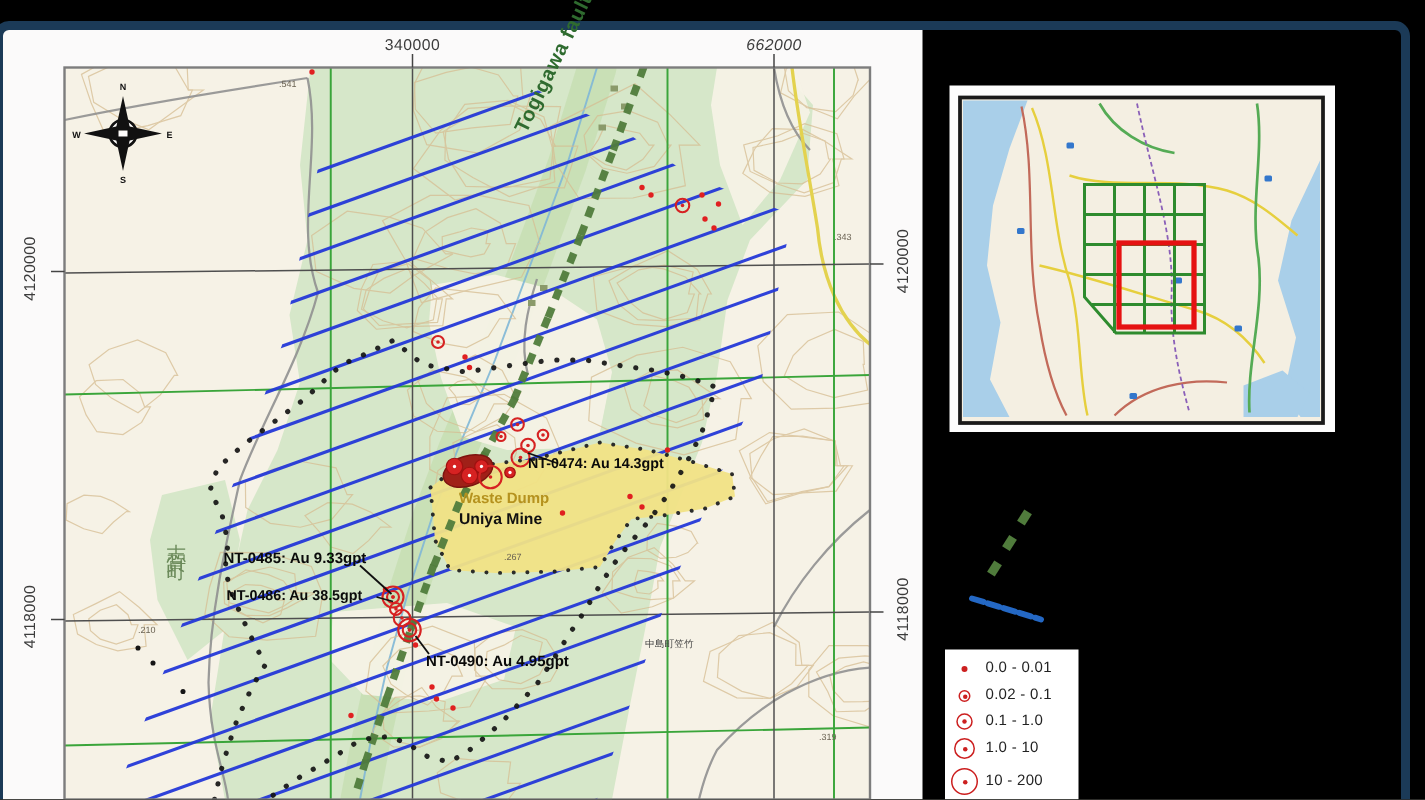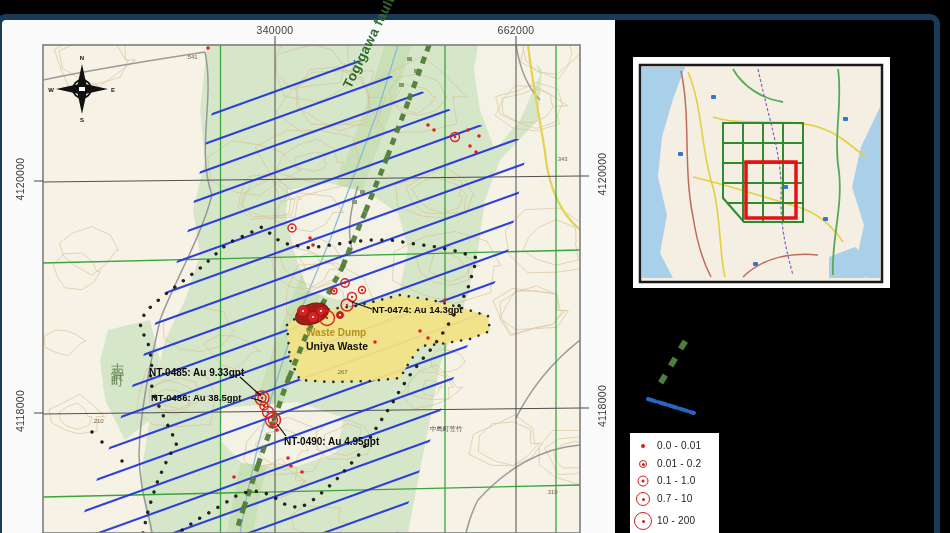--- a/index.html
+++ b/index.html
@@ -340,65 +340,65 @@
         <rect x="658.5" y="376" width="9" height="6" fill="#507c3c" transform="rotate(-58 663 379)"></rect>
         <rect x="668.5" y="359" width="9" height="6" fill="#507c3c" transform="rotate(-58 673 362)"></rect>
         <rect x="678.5" y="342" width="9" height="6" fill="#507c3c" transform="rotate(-58 683 345)"></rect>
         <line x1="648" y1="399" x2="694" y2="413" stroke="#2468c4" stroke-width="4" stroke-linecap="round" stroke-dasharray="8 3"></line>
       </g>
     </svg>
 
   <div class="navy-frame"></div>
 
   <div class="axis-label" style="left:240px;top:24px;width:70px;">340000</div>
-  <div class="axis-label" style="left:481px;top:24px;width:70px;">662000</div>
+  <div class="axis-label" style="left:481px;top:24px;width:70px;font-style:italic;">662000</div>
   <div class="axis-label rot" style="left:-15px;top:173px;width:70px;">4120000</div>
   <div class="axis-label rot" style="left:-15px;top:405px;width:70px;">4118000</div>
   <div class="axis-label rot" style="left:567px;top:168px;width:70px;">4120000</div>
   <div class="axis-label rot" style="left:567px;top:400px;width:70px;">4118000</div>
 
   <div id="labels">
-      <div class="map-label" style="left: 372px; top: 304px; font-size: 9.5px; color: rgb(10, 10, 10); font-weight: bold;">NT-0474: Au 14.3gpt</div>
+      <div class="map-label" style="left: 352px; top: 304px; font-size: 9.5px; color: rgb(10, 10, 10); font-weight: bold;">NT-0474: Au 14.3gpt</div>
       <div class="map-label" style="left: 149px; top: 367px; font-size: 10px; color: rgb(10, 10, 10); font-weight: bold;">NT-0485: Au 9.33gpt</div>
       <div class="map-label" style="left: 151px; top: 392px; font-size: 9.5px; color: rgb(10, 10, 10); font-weight: bold;">NT-0486: Au 38.5gpt</div>
       <div class="map-label" style="left: 284px; top: 436px; font-size: 10px; color: rgb(10, 10, 10); font-weight: bold;">NT-0490: Au 4.95gpt</div>
       <div class="map-label" style="left: 306px; top: 327px; font-size: 10px; color: rgb(181, 146, 30); font-weight: bold;">Waste Dump</div>
-      <div class="map-label" style="left: 306px; top: 340px; font-size: 10.5px; color: rgb(17, 17, 17); font-weight: bold;">Uniya Waste</div>
+      <div class="map-label" style="left: 306px; top: 340px; font-size: 10.5px; color: rgb(17, 17, 17); font-weight: bold;">Uniya Mine</div>
       <div class="map-label" style="left: 340px; top: 84px; font-size: 13.5px; color: rgb(47, 107, 47); font-weight: bold; transform: rotate(-64deg); transform-origin: left top; letter-spacing: 0.5px;">Togigawa fault</div>
       <div class="map-label" style="left: 108px; top: 352px; font-size: 13px; color: rgb(107, 138, 90); writing-mode: vertical-rl; letter-spacing: 6px;">志賀町</div>
       <div class="map-label" style="left: 430px; top: 425px; font-size: 6.5px; color: rgb(68, 68, 68);">中島町笠竹</div>
       <div class="map-label" style="left: 186px; top: 54px; font-size: 6px; color: rgb(107, 99, 83);">.541</div>
       <div class="map-label" style="left: 336px; top: 369px; font-size: 6px; color: rgb(107, 99, 83);">.267</div>
       <div class="map-label" style="left: 546px; top: 489px; font-size: 6px; color: rgb(107, 99, 83);">.319</div>
       <div class="map-label" style="left: 556px; top: 156px; font-size: 6px; color: rgb(107, 99, 83);">.343</div>
       <div class="map-label" style="left: 92px; top: 418px; font-size: 6px; color: rgb(107, 99, 83);">.210</div>
     </div>
 
   <div class="legend-box" id="legend-box">
       <div class="lg-row" style="top: 13px;">
         <span class="lg-sym" style="width: 4px; height: 4px; background: rgb(204, 32, 32);"></span>
         <span class="lg-label">0.0 - 0.01</span>
       </div>
       <div class="lg-row" style="top: 31px;">
         <span class="lg-sym" style="width: 8px; height: 8px; border: 1.5px solid rgb(204, 32, 32);">
           <span class="lg-dot"></span>
         </span>
-        <span class="lg-label">0.01 - 0.2</span>
+        <span class="lg-label">0.02 - 0.1</span>
       </div>
       <div class="lg-row" style="top: 48px;">
         <span class="lg-sym" style="width: 11px; height: 11px; border: 1.5px solid rgb(204, 32, 32);">
           <span class="lg-dot"></span>
         </span>
         <span class="lg-label">0.1 - 1.0</span>
       </div>
       <div class="lg-row" style="top: 66px;">
         <span class="lg-sym" style="width: 14px; height: 14px; border: 1.5px solid rgb(204, 32, 32);">
           <span class="lg-dot"></span>
         </span>
-        <span class="lg-label">0.7 - 10</span>
+        <span class="lg-label">1.0 - 10</span>
       </div>
       <div class="lg-row" style="top: 88px;">
         <span class="lg-sym" style="width: 18px; height: 18px; border: 1.5px solid rgb(204, 32, 32);">
           <span class="lg-dot"></span>
         </span>
         <span class="lg-label">10 - 200</span>
       </div>
     </div>
 </div>
 

